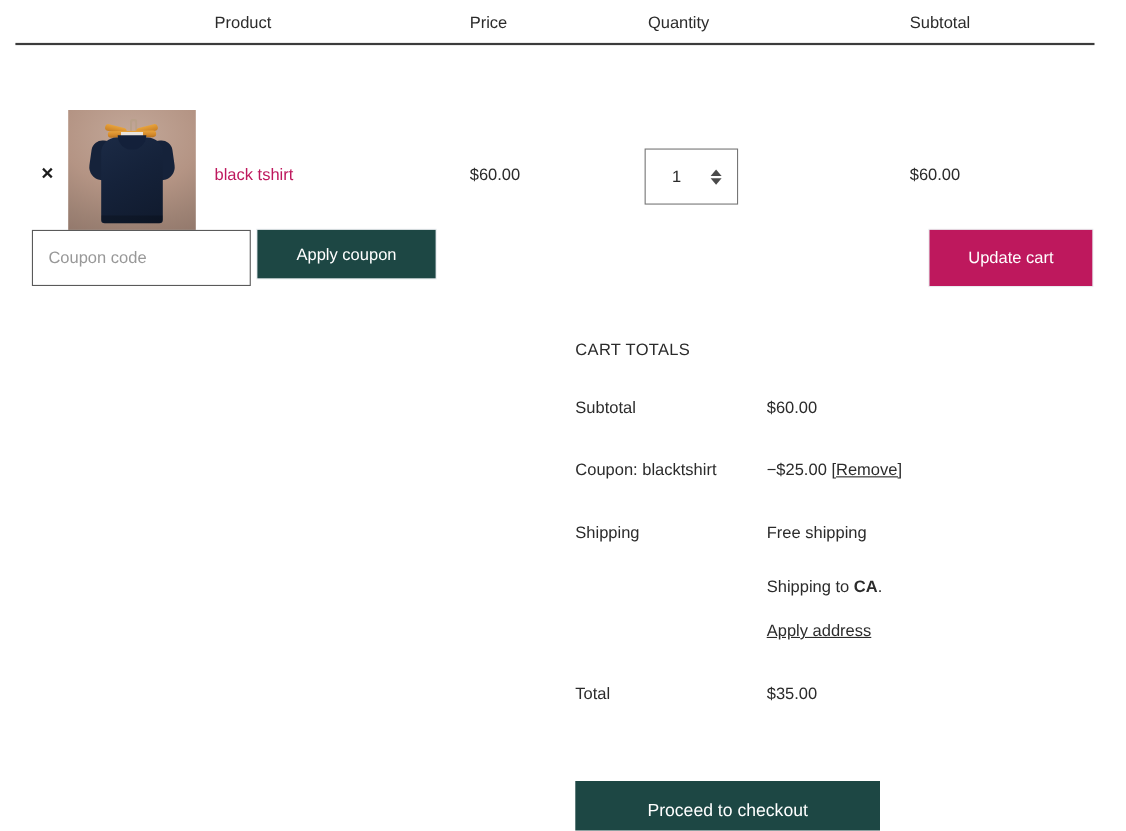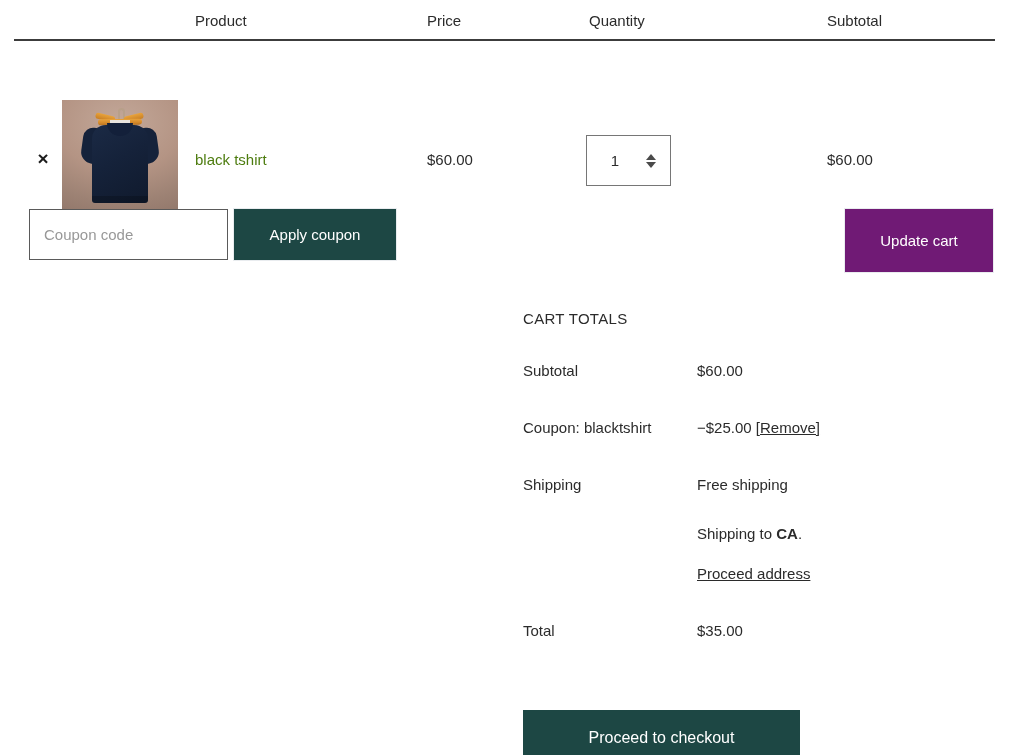--- a/index.html
+++ b/index.html
@@ -192,21 +192,21 @@
     background: rgba(0,0,0,0.20);
     border-radius: 0 0 4px 4px;
   }
 
   .name-cell {
     position: absolute;
     left: 181px;
     top: 110px;
     font-size: 15px;
     line-height: 18px;
-    color: #4d7c0f;
+    color: #be185d;
   }
 
   .price-cell {
     position: absolute;
     left: 413px;
     top: 110px;
     font-size: 15px;
     line-height: 18px;
     color: #2b2b2b;
   }
@@ -313,32 +313,32 @@
     align-items: center;
     justify-content: center;
     line-height: 1;
   }
 
   .apply-coupon-btn {
     position: absolute;
     left: 234px;
     top: 0;
     width: 162px;
-    height: 51px;
+    height: 44px;
     background: #1d4744;
     box-shadow: 0 0 0 1px #e9ecef;
   }
 
   .update-cart-btn {
     position: absolute;
     left: 845px;
     top: 0;
     width: 148px;
-    height: 63px;
-    background: #701a75;
+    height: 51px;
+    background: #be185d;
     box-shadow: 0 0 0 1px #e9ecef;
     cursor: default;
   }
 
   
   .cart-totals {
     position: absolute;
     left: 523px;
     top: 310px;
     width: 470px;
@@ -481,21 +481,21 @@
           <span class="remove-link">[Remove]</span>
         </div>
       </div>
 
       <div class="totals-row row-shipping">
         <div class="tr-label">Shipping</div>
         <div class="tr-value">
           <div class="ship-line">Free shipping</div>
           <div class="ship-line2"><span>Shipping to </span><span class="ship-state">CA</span><span>.</span></div>
           <div class="ship-line3">
-            <span class="change-address-link">Proceed address</span>
+            <span class="change-address-link">Apply address</span>
           </div>
         </div>
       </div>
 
       <div class="totals-row row-total">
         <div class="tr-label">Total</div>
         <div class="tr-value">$35.00</div>
       </div>
 
     </div>

